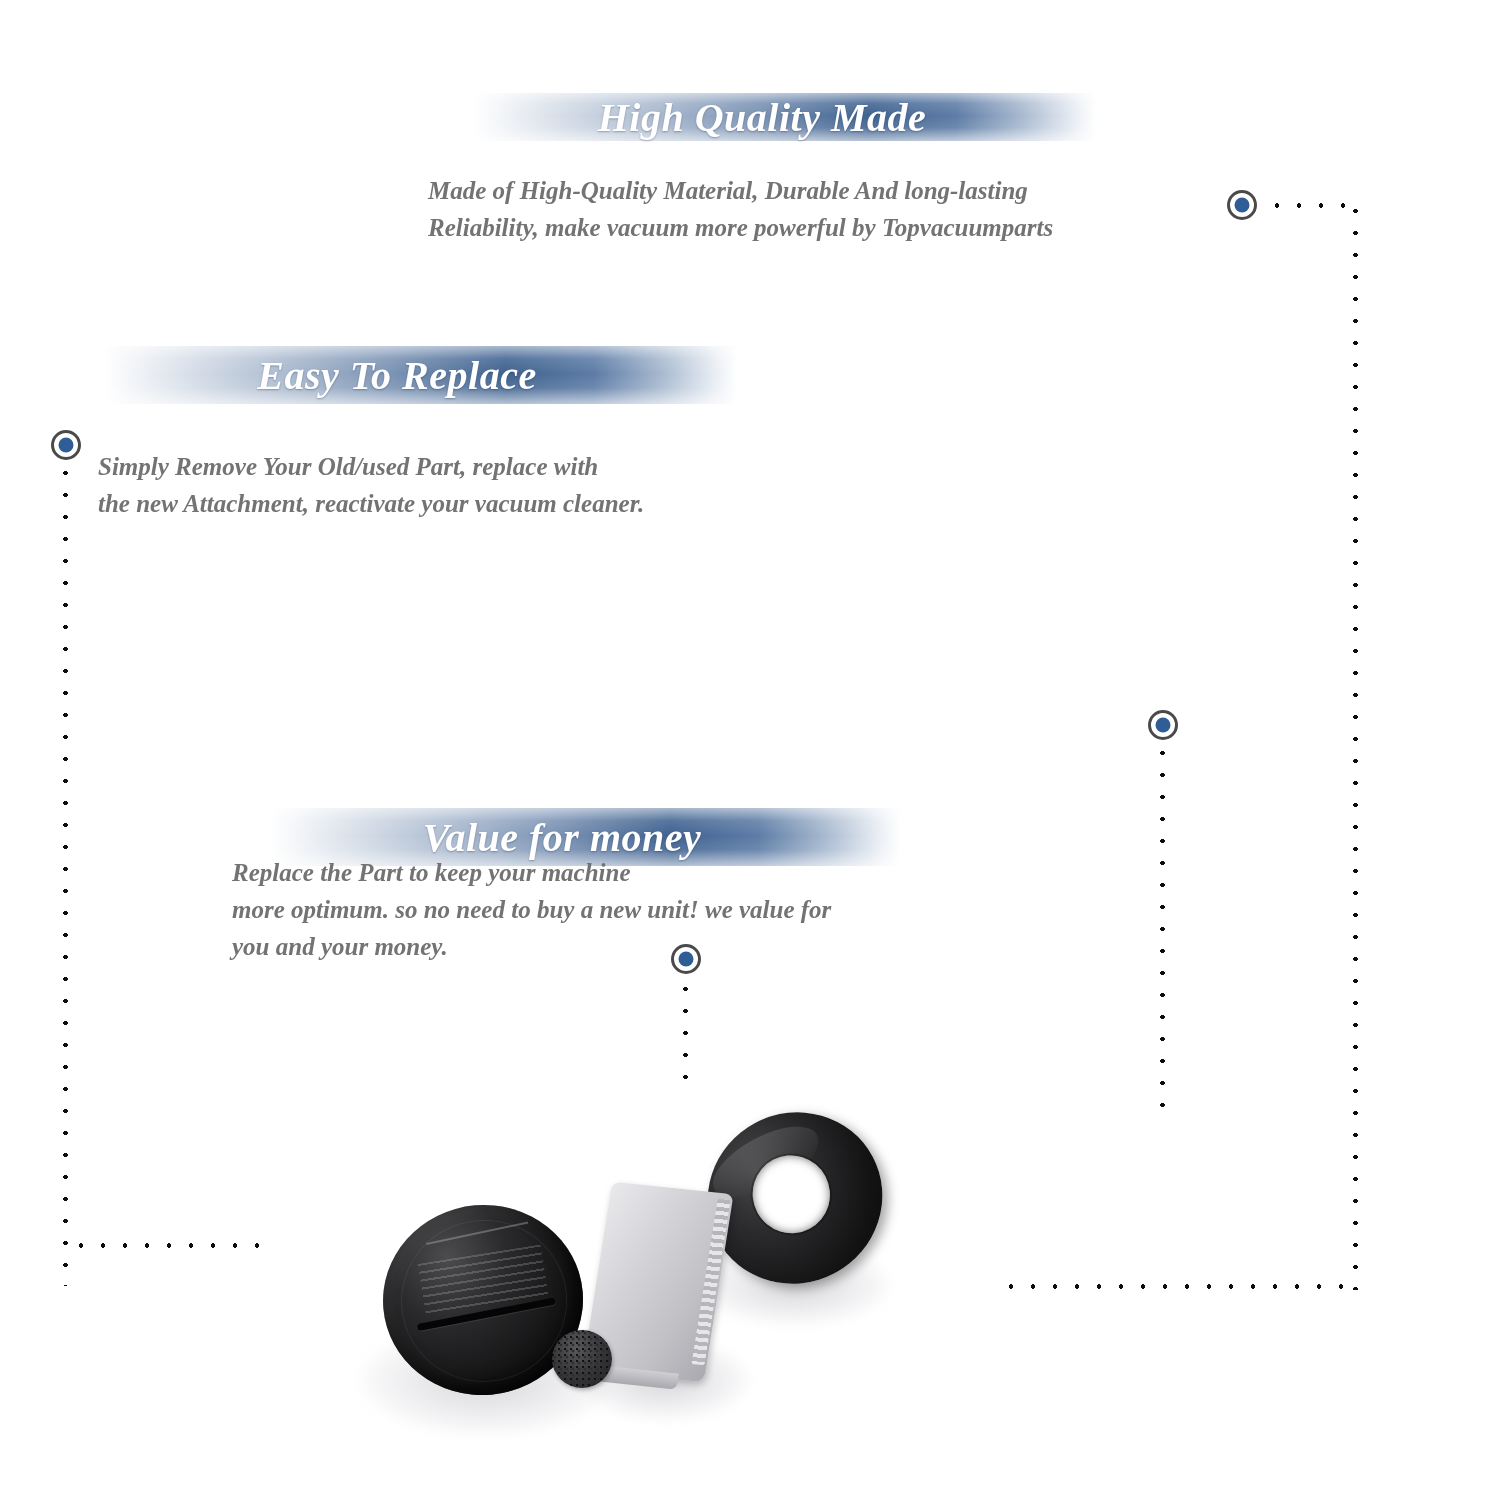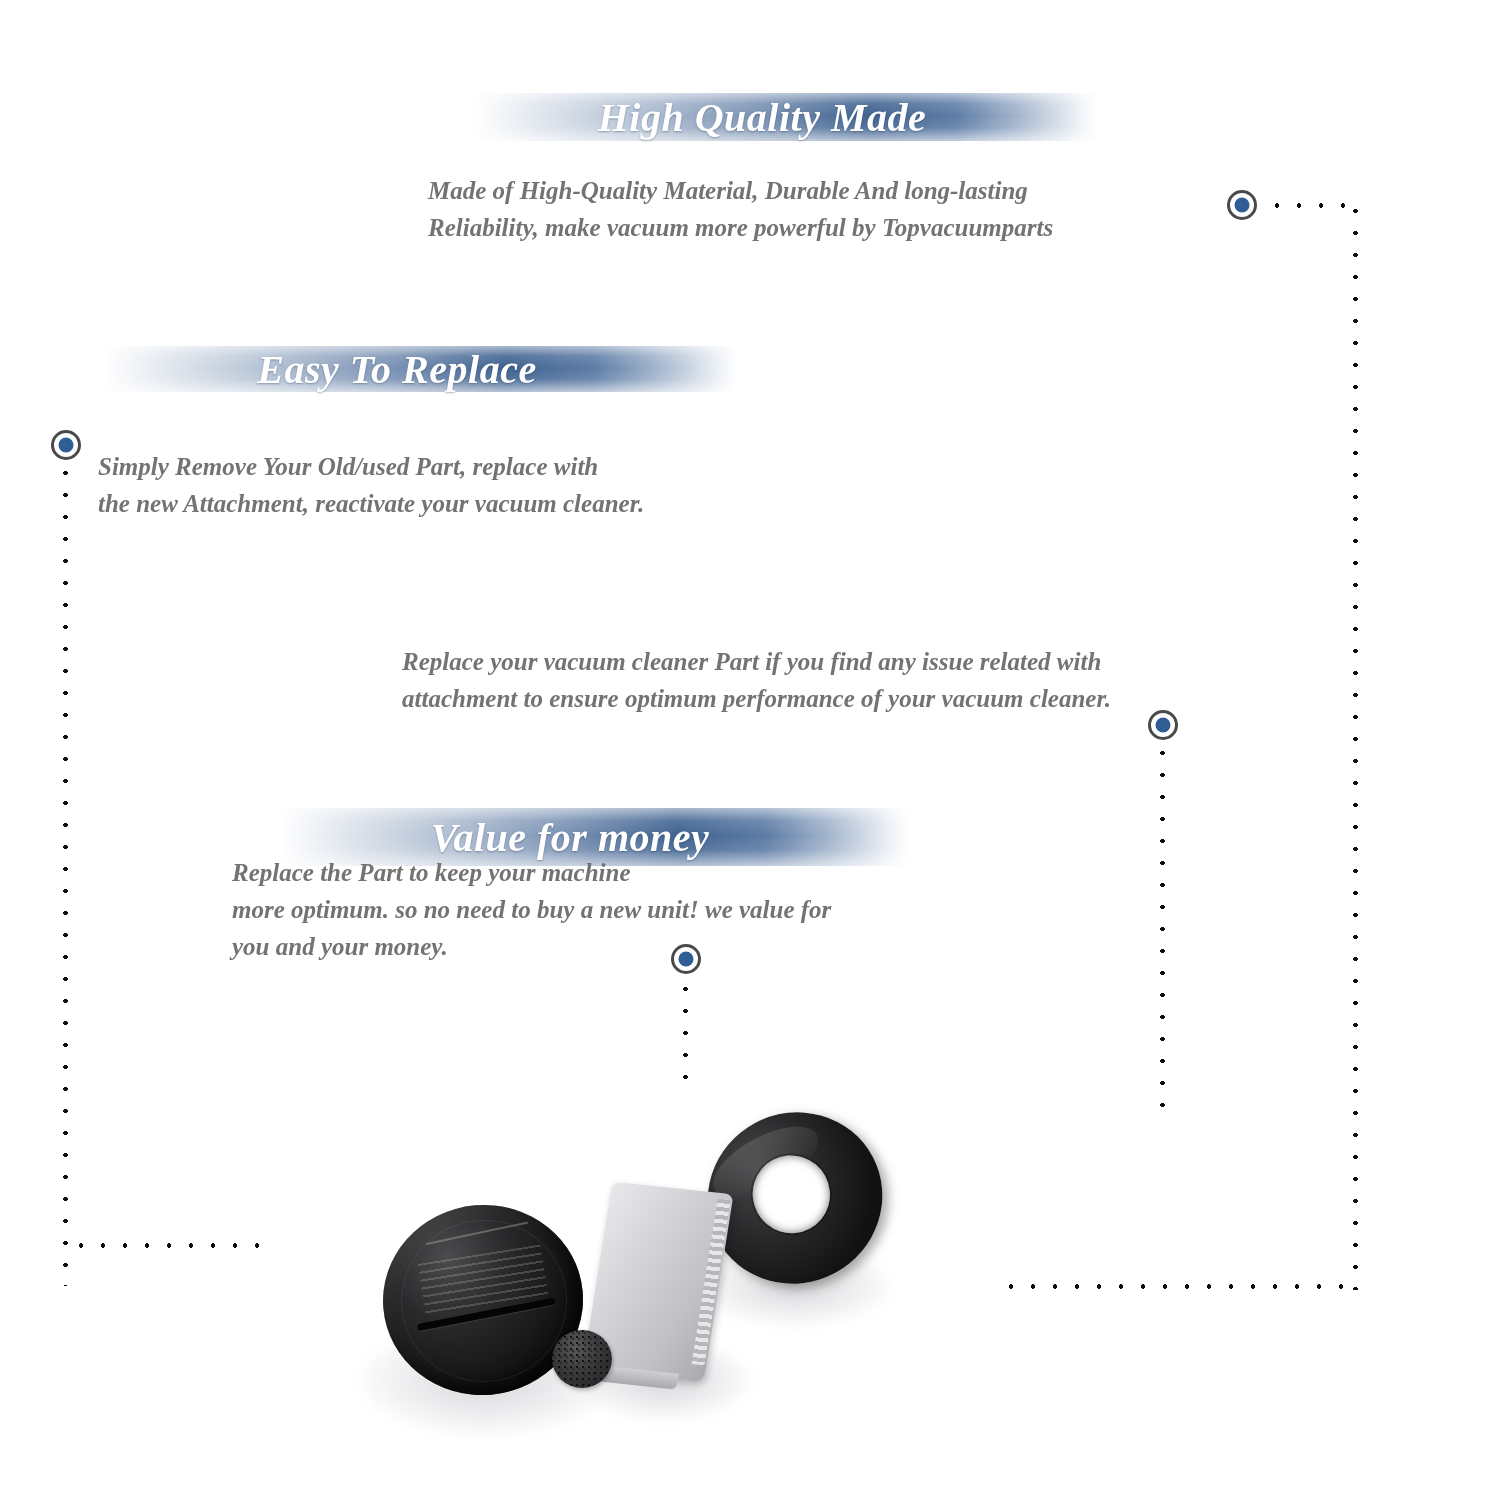--- a/index.html
+++ b/index.html
@@ -260,37 +260,35 @@
     <span class="banner-text" style="font-size:40px;">High Quality Made</span>
   </div>
   <div class="body-text" style="left:428px; top:172px; width:780px;">Made of  High-Quality Material, Durable And long-lasting
 Reliability, make vacuum more powerful by Topvacuumparts</div>
 
   <div class="marker" style="left:1227px; top:190px;"></div>
   <div class="dot-h" style="left:1266px; top:202px; width:92px;"></div>
   <div class="dot-v" style="left:1352px; top:200px; height:1090px;"></div>
   <div class="dot-h" style="left:1000px; top:1283px; width:356px;"></div>
 
-  <div class="banner" style="left:57px; top:346px; width:680px; height:46px;">
+  <div class="banner" style="left:57px; top:346px; width:680px; height:58px;">
     <span class="banner-text" style="font-size:40px;">Easy To Replace</span>
   </div>
   <div class="body-text" style="left:98px; top:414px; width:720px;margin-top:34px;">Simply Remove Your Old/used Part, replace with
 the new Attachment, reactivate your vacuum cleaner.</div>
 
   <div class="marker" style="left:51px; top:430px;"></div>
   <div class="dot-v" style="left:62px; top:462px; height:824px;"></div>
   <div class="dot-h" style="left:70px; top:1242px; width:196px;"></div>
 
-  <div class="body-text" style="left:402px; top:643px; width:870px;">Replace your vacuum cleaner Part if you find any issue related with
-attachment to ensure optimum performance of your vacuum cleaner.</div>
 
   <div class="marker" style="left:1148px; top:710px;"></div>
   <div class="dot-v" style="left:1159px; top:742px; height:368px;"></div>
 
-  <div class="banner" style="left:232px; top:808px; width:676px; height:58px;">
+  <div class="banner" style="left:224px; top:808px; width:676px; height:58px;">
     <span class="banner-text" style="font-size:40px;">Value for money</span>
   </div>
   <div class="body-text" style="left:232px; top:854px; width:760px;">Replace the Part to keep your machine
 more optimum. so no need to buy a new unit! we value for
 you and your money.</div>
 
   <div class="marker" style="left:671px; top:944px;"></div>
   <div class="dot-v" style="left:682px; top:978px; height:116px;"></div>
 
   <div id="product">

